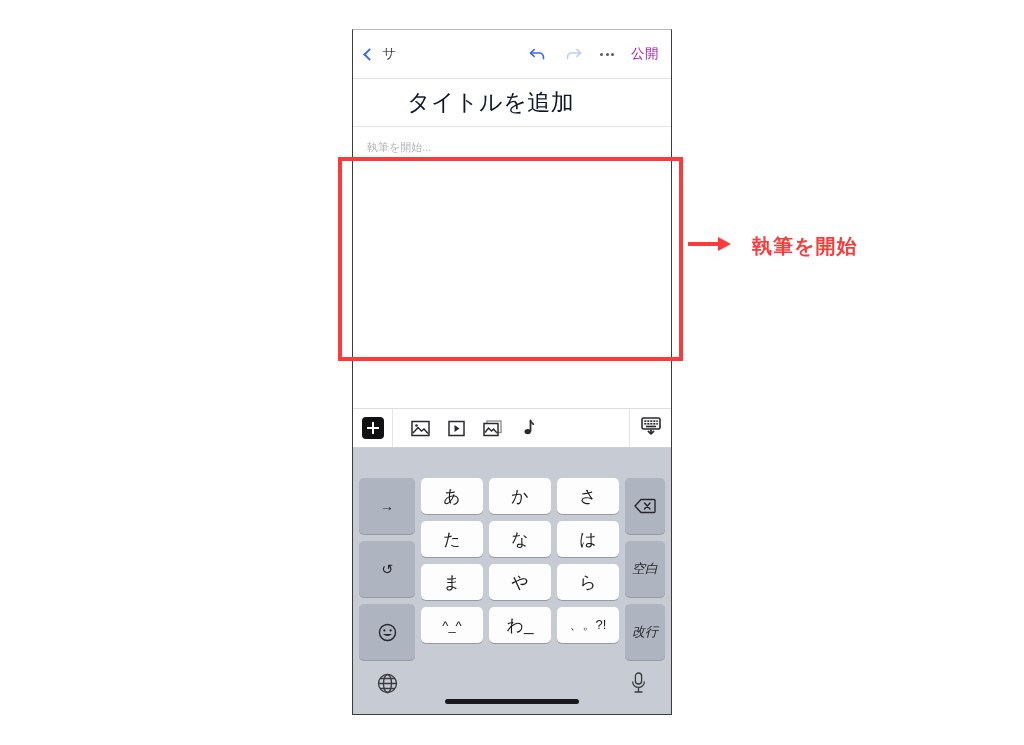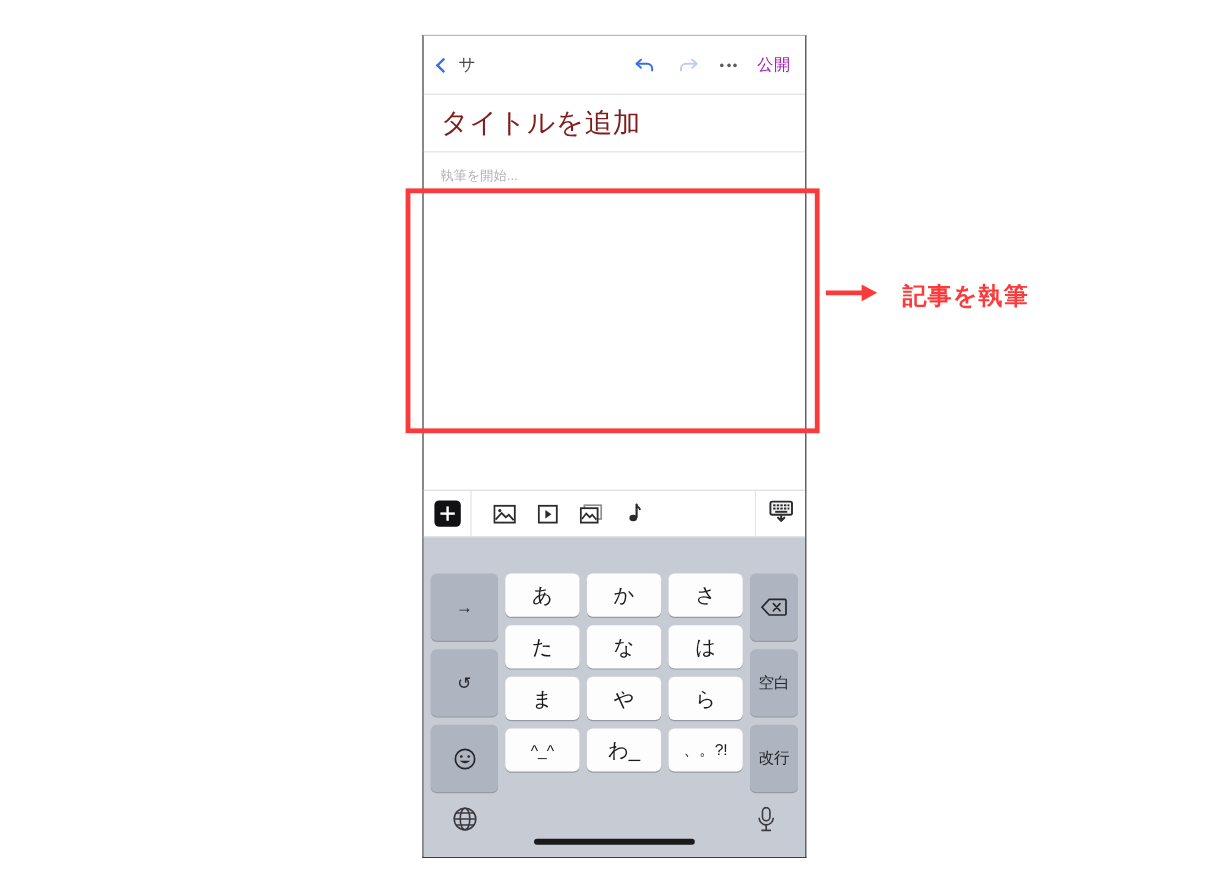--- a/index.html
+++ b/index.html
@@ -50,21 +50,21 @@
   .icon-dots i { width: 3px; height: 3px; border-radius: 50%; background: #5a5a60; display:block; }
   .nav-publish { font-size: 13.5px; color: #a21caf; letter-spacing: .5px; }
 
   
   .title-area {
     height: 48px;
     display: flex; align-items: center;
     padding: 0 14px;
     border-bottom: 1px solid #e4e4e6;
   }
-  .title-ph { font-size: 23px; color: #7f1d1d; letter-spacing: .5px; }
+  .title-ph { font-size: 23px; color: #0f172a; letter-spacing: .5px; margin-left: 40px; }
   .body-area { padding: 10px 14px 0 14px; }
   .body-ph { font-size: 11px; color: #b2b2b8; }
 
   .editor-spacer { height: 212px; }
 
   
   .toolbar {
     position: absolute; left: 0; right: 0; top: 378px;
     height: 40px;
     background: #ffffff;
@@ -111,21 +111,21 @@
   .key.kana { background: #fdfdfd; flex: 1 1 0; }
   .key.fn   { background: #aeb4c0; flex: 0 0 56px; font-size: 12.5px; color: #26262a; }
   .key.fn-right { background: #aeb4c0; flex: 0 0 56px; font-size: 12.5px; color: #26262a; }
   .key.tall { height: 79px; }
   .key.small { font-size: 13px; }
   .key.sub { font-size: 14px; }
 
   .kb-grid { display: flex; gap: 6px; padding: 0 6px; }
   .kb-col-left { display: flex; flex-direction: column; gap: 7px; width: 56px; }
   .kb-col-mid  { display: flex; flex-direction: column; gap: 7px; flex: 1 1 auto; }
-  .kb-col-right{ display: flex; flex-direction: column; gap: 7px; width: 40px; }
+  .kb-col-right{ display: flex; flex-direction: column; gap: 7px; width: 40px; font-style: italic; }
   .mid-row { display: flex; gap: 6px; height: 36px; }
 
   .kb-bottom {
     position: absolute; left: 0; right: 0; bottom: 0;
     height: 58px;
     display: flex; align-items: center; justify-content: space-between;
     padding: 0 24px;
   }
   .home-ind {
     position: absolute; left: 50%; transform: translateX(-50%);
@@ -321,15 +321,15 @@
       </div>
       <div class="home-ind"></div>
     </div>
   </div>
 
   <div id="redbox"></div>
   <svg id="arrow" viewBox="0 0 44 20">
     <path d="M0 10 H32" stroke="#fb3b3b" stroke-width="4"></path>
     <path d="M30 3 L43 10 L30 17 Z" fill="#fb3b3b"></path>
   </svg>
-  <div id="ann-label">記事を執筆</div>
+  <div id="ann-label">執筆を開始</div>
 
 </div>
 
 </body></html>

